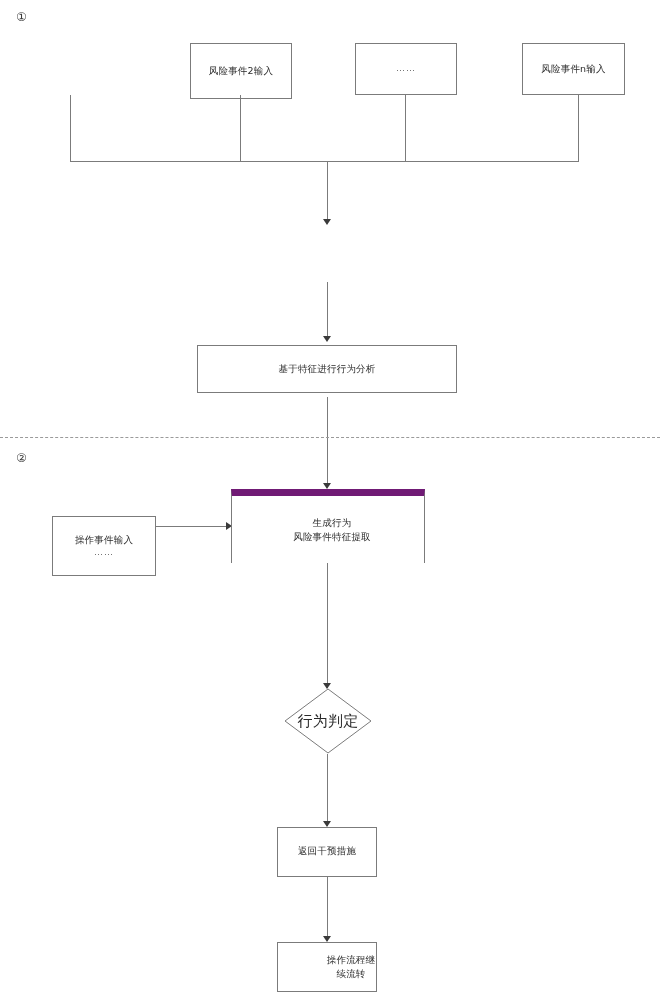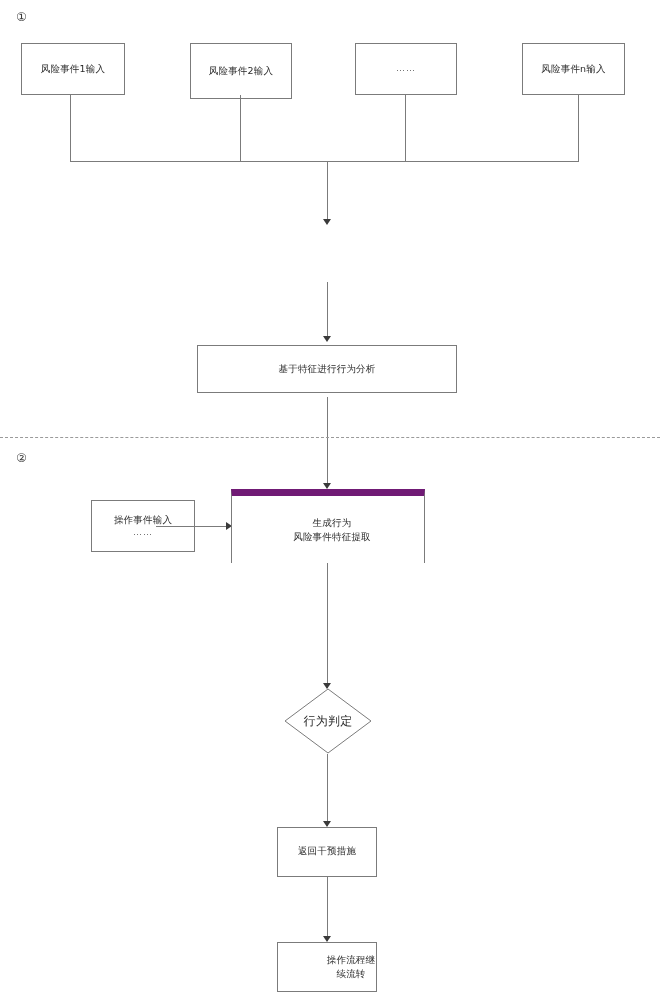--- a/index.html
+++ b/index.html
@@ -84,40 +84,37 @@
   }
   .diamond-wrap svg {
     display: block;
   }
   .diamond-label {
     position: absolute;
     width: 100%;
     top: 50%;
     transform: translateY(-50%);
     text-align: center;
-    font-size: 12px;
+    font-size: 15px;
     color: #2a2a2a;
     letter-spacing: 0.2px;
   }
   .dots {
     font-size: 9px;
     color: #6f6f6f;
     letter-spacing: 1px;
   }
 </style>
 </head>
 <body>
 
 <div id="canvas">
 
   <div class="section-mark" style="left:16px; top:11px;">①</div>
 
-  <div class="node" style="left:21px; top:43px; width:104px; height:52px;">
-    <span>风险事件1输入</span>
-  </div>
 
   <div class="node" style="left:190px; top:43px; width:102px; height:56px;">
     <span>风险事件2输入</span>
   </div>
 
   <div class="node" style="left:355px; top:43px; width:102px; height:52px;">
     <span class="dots">……</span>
   </div>
 
   <div class="node" style="left:522px; top:43px; width:103px; height:52px;">
@@ -142,21 +139,21 @@
     <span>基于特征进行行为分析</span>
   </div>
 
   <div class="vline" style="left:327px; top:397px; height:88px;"></div>
   <div class="arrowhead" style="left:323px; top:483px;"></div>
 
   <div class="divider" style="top:437px;"></div>
 
   <div class="section-mark" style="left:16px; top:452px;">②</div>
 
-  <div class="node" style="left:52px; top:500px; width:104px; height:52px;margin-left:39px;">
+  <div class="node" style="left:52px; top:516px; width:104px; height:60px;">
     <span>操作事件输入</span>
     <span class="line2 dots">……</span>
   </div>
 
   <div class="hline" style="left:156px; top:526px; width:71px;"></div>
   <div class="arrowhead right" style="left:226px; top:522px;"></div>
 
   <div class="node openbox" style="left:231px; top:489px; width:194px; height:74px;">
     <span>生成行为</span>
     <span class="line2">风险事件特征提取</span>

